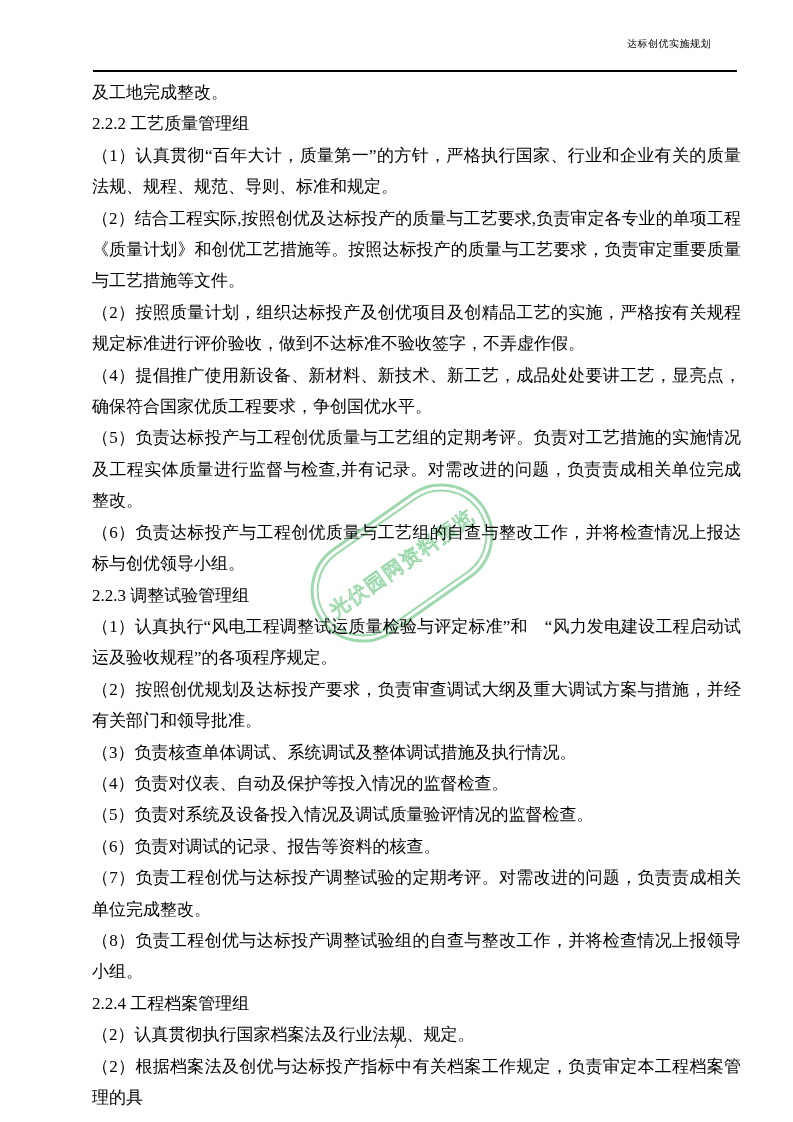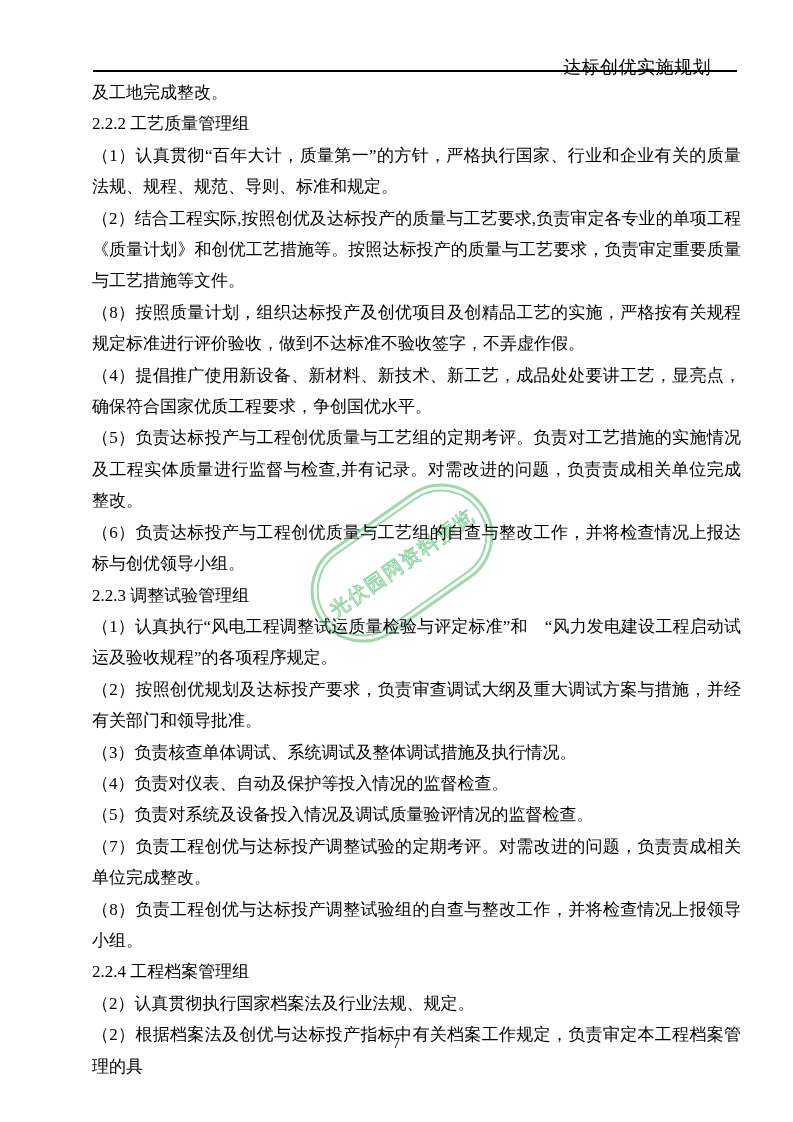--- a/index.html
+++ b/index.html
@@ -9,23 +9,23 @@
     width: 793px;
     height: 1122px;
     background: #ffffff;
     overflow: hidden;
     color: #000000;
     font-family: "Liberation Serif", "DejaVu Serif", serif;
   }
   
   .header-title {
     position: absolute;
-    top: 55px;
+    top: 37px;
     right: 82px;
-    font-size: 18px;
+    font-size: 10px;
     letter-spacing: 0.5px;
     white-space: nowrap;
   }
   .header-rule {
     position: absolute;
     top: 70px;
     left: 93px;
     width: 644px;
     height: 0;
     border-top: 2px solid #000000;
@@ -103,30 +103,31 @@
   <div class="watermark">
     <div class="wm-box"></div>
     <span class="wm-text">光伏园网资料预览</span>
   </div>
 
   <div class="content">
     <p>及工地完成整改。</p>
     <p>2.2.2 工艺质量管理组</p>
     <p>（1）认真贯彻“百年大计，质量第一”的方针，严格执行国家、行业和企业有关的质量法规、规程、规范、导则、标准和规定。</p>
     <p>（2）结合工程实际,按照创优及达标投产的质量与工艺要求,负责审定各专业的单项工程《质量计划》和创优工艺措施等。按照达标投产的质量与工艺要求，负责审定重要质量与工艺措施等文件。</p>
-    <p>（8）按照质量计划，组织达标投产及创优项目及创精品工艺的实施，严格按有关规程规定标准进行评价验收，做到不达标准不验收签字，不弄虚作假。</p>
+    <p>（2）按照质量计划，组织达标投产及创优项目及创精品工艺的实施，严格按有关规程规定标准进行评价验收，做到不达标准不验收签字，不弄虚作假。</p>
     <p>（4）提倡推广使用新设备、新材料、新技术、新工艺，成品处处要讲工艺，显亮点，确保符合国家优质工程要求，争创国优水平。</p>
     <p>（5）负责达标投产与工程创优质量与工艺组的定期考评。负责对工艺措施的实施情况及工程实体质量进行监督与检查,并有记录。对需改进的问题，负责责成相关单位完成整改。</p>
     <p>（6）负责达标投产与工程创优质量与工艺组的自查与整改工作，并将检查情况上报达标与创优领导小组。</p>
     <p>2.2.3 调整试验管理组</p>
     <p>（1）认真执行“风电工程调整试运质量检验与评定标准”和　“风力发电建设工程启动试运及验收规程”的各项程序规定。</p>
     <p>（2）按照创优规划及达标投产要求，负责审查调试大纲及重大调试方案与措施，并经有关部门和领导批准。</p>
     <p>（3）负责核查单体调试、系统调试及整体调试措施及执行情况。</p>
     <p>（4）负责对仪表、自动及保护等投入情况的监督检查。</p>
     <p>（5）负责对系统及设备投入情况及调试质量验评情况的监督检查。</p>
+    <p>（6）负责对调试的记录、报告等资料的核查。</p>
     <p>（7）负责工程创优与达标投产调整试验的定期考评。对需改进的问题，负责责成相关单位完成整改。</p>
     <p>（8）负责工程创优与达标投产调整试验组的自查与整改工作，并将检查情况上报领导小组。</p>
     <p>2.2.4 工程档案管理组</p>
     <p>（2）认真贯彻执行国家档案法及行业法规、规定。</p>
     <p>（2）根据档案法及创优与达标投产指标中有关档案工作规定，负责审定本工程档案管理的具</p>
   </div>
 
   <div class="footer-pagenum">7</div>
 
 </div>

